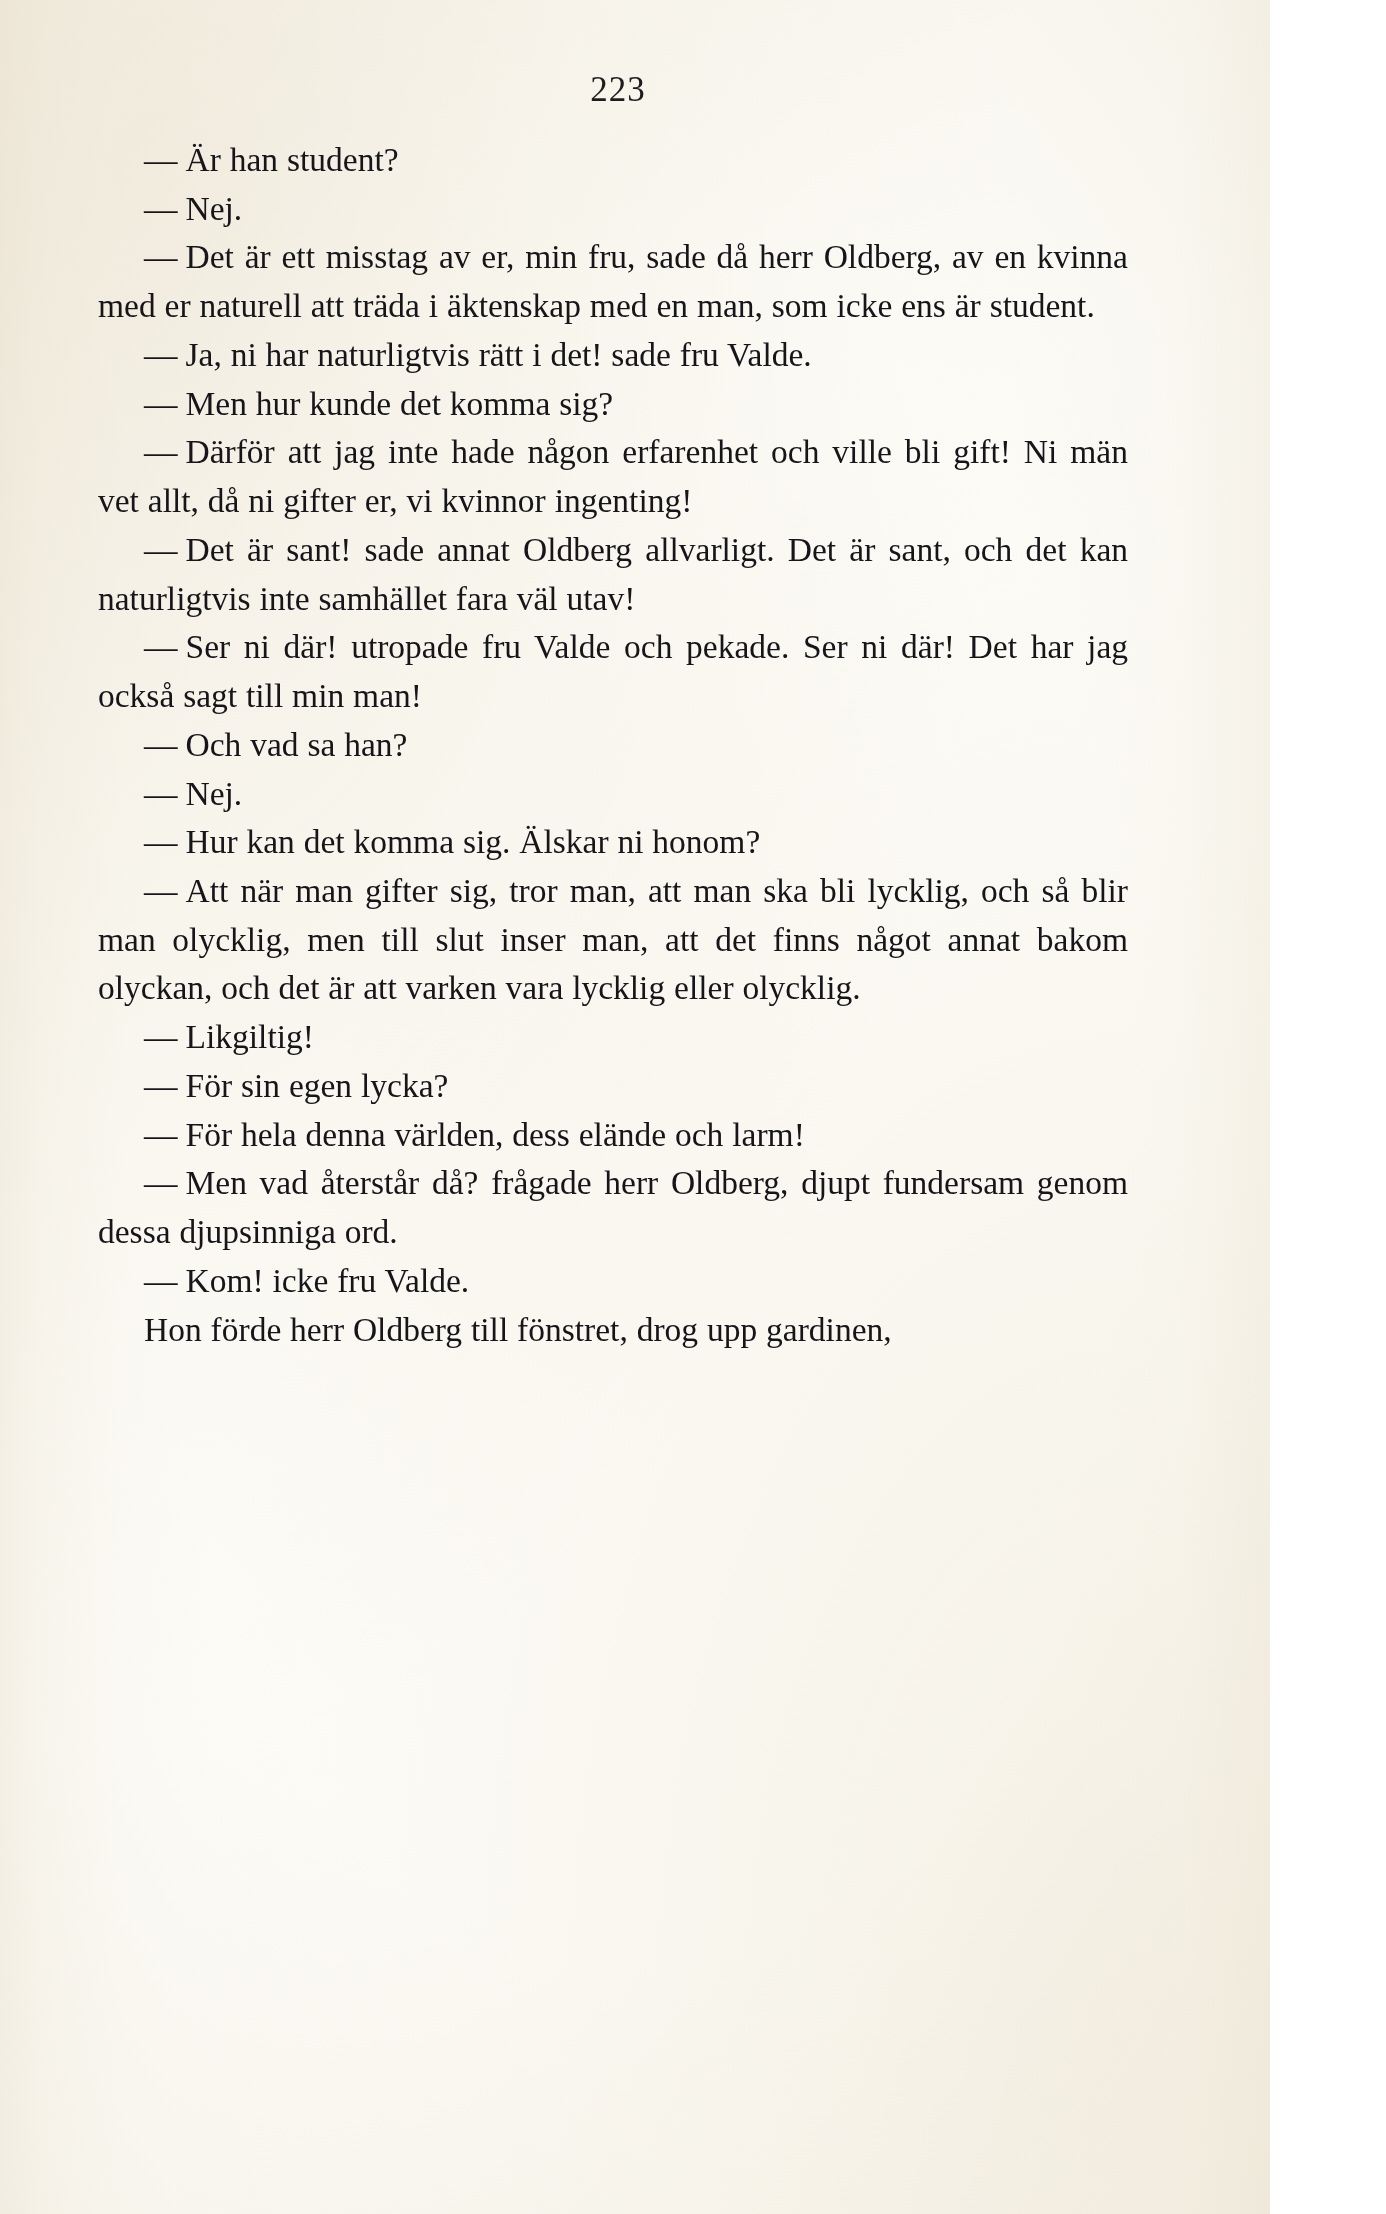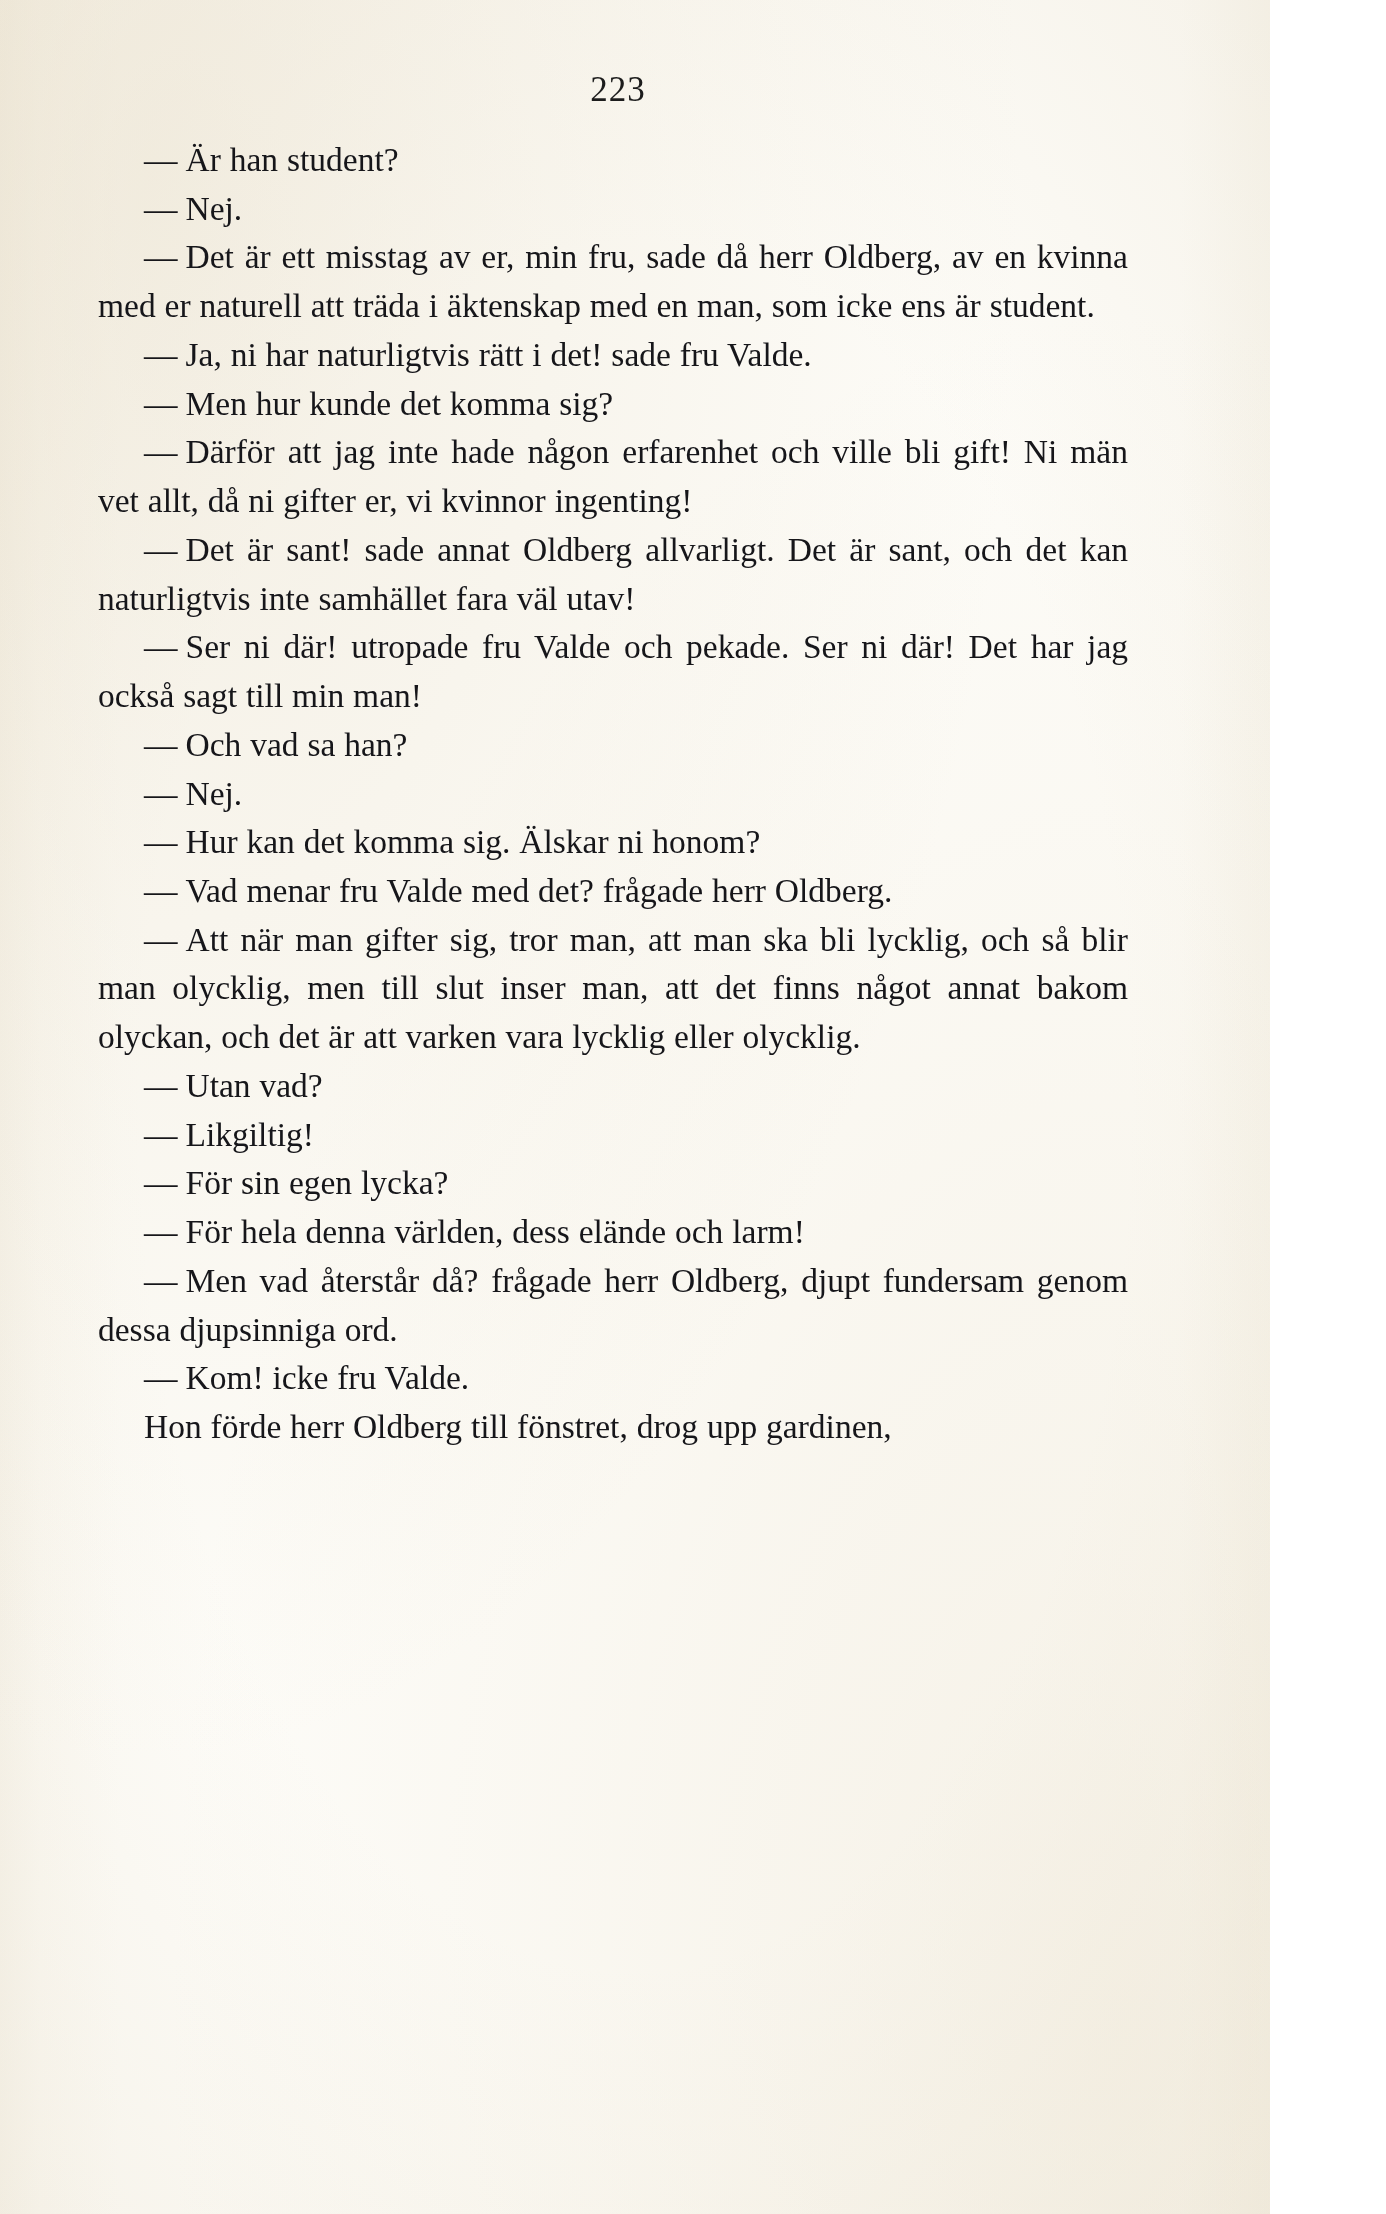--- a/index.html
+++ b/index.html
@@ -78,23 +78,21 @@
       <p class="para indent"><span class="dash">—</span><span>Nej.</span></p>
       <p class="para indent"><span class="dash">—</span><span>Det är ett misstag av er, min fru, sade då herr Oldberg, av en kvinna med er naturell att träda i äktenskap med en man, som icke ens är student.</span></p>
       <p class="para indent nojust"><span class="dash">—</span><span>Ja, ni har naturligtvis rätt i det! sade fru Valde.</span></p>
       <p class="para indent nojust"><span class="dash">—</span><span>Men hur kunde det komma sig?</span></p>
       <p class="para indent"><span class="dash">—</span><span>Därför att jag inte hade någon erfarenhet och ville bli gift! Ni män vet allt, då ni gifter er, vi kvinnor ingenting!</span></p>
       <p class="para indent"><span class="dash">—</span><span>Det är sant! sade annat Oldberg allvarligt. Det är sant, och det kan naturligtvis inte samhället fara väl utav!</span></p>
       <p class="para indent"><span class="dash">—</span><span>Ser ni där! utropade fru Valde och pekade. Ser ni där! Det har jag också sagt till min man!</span></p>
       <p class="para indent nojust"><span class="dash">—</span><span>Och vad sa han?</span></p>
       <p class="para indent nojust"><span class="dash">—</span><span>Nej.</span></p>
       <p class="para indent nojust"><span class="dash">—</span><span>Hur kan det komma sig. Älskar ni honom?</span></p>
-      <p class="para indent nojust"><span class="dash">—</span><span>Vad menar fru Valde med det? frågade herr Oldberg.</span></p>
       <p class="para indent"><span class="dash">—</span><span>Att när man gifter sig, tror man, att man ska bli lycklig, och så blir man olycklig, men till slut inser man, att det finns något annat bakom olyckan, och det är att varken vara lycklig eller olycklig.</span></p>
-      <p class="para indent nojust"><span class="dash">—</span><span>Utan vad?</span></p>
       <p class="para indent nojust"><span class="dash">—</span><span>Likgiltig!</span></p>
       <p class="para indent nojust"><span class="dash">—</span><span>För sin egen lycka?</span></p>
       <p class="para indent nojust"><span class="dash">—</span><span>För hela denna världen, dess elände och larm!</span></p>
       <p class="para indent"><span class="dash">—</span><span>Men vad återstår då? frågade herr Oldberg, djupt fundersam genom dessa djupsinniga ord.</span></p>
       <p class="para indent nojust"><span class="dash">—</span><span>Kom! icke fru Valde.</span></p>
       <p class="para indent nojust"><span>Hon förde herr Oldberg till fönstret, drog upp gardinen,</span></p>
     </div>
 
   </div>
 </div>

